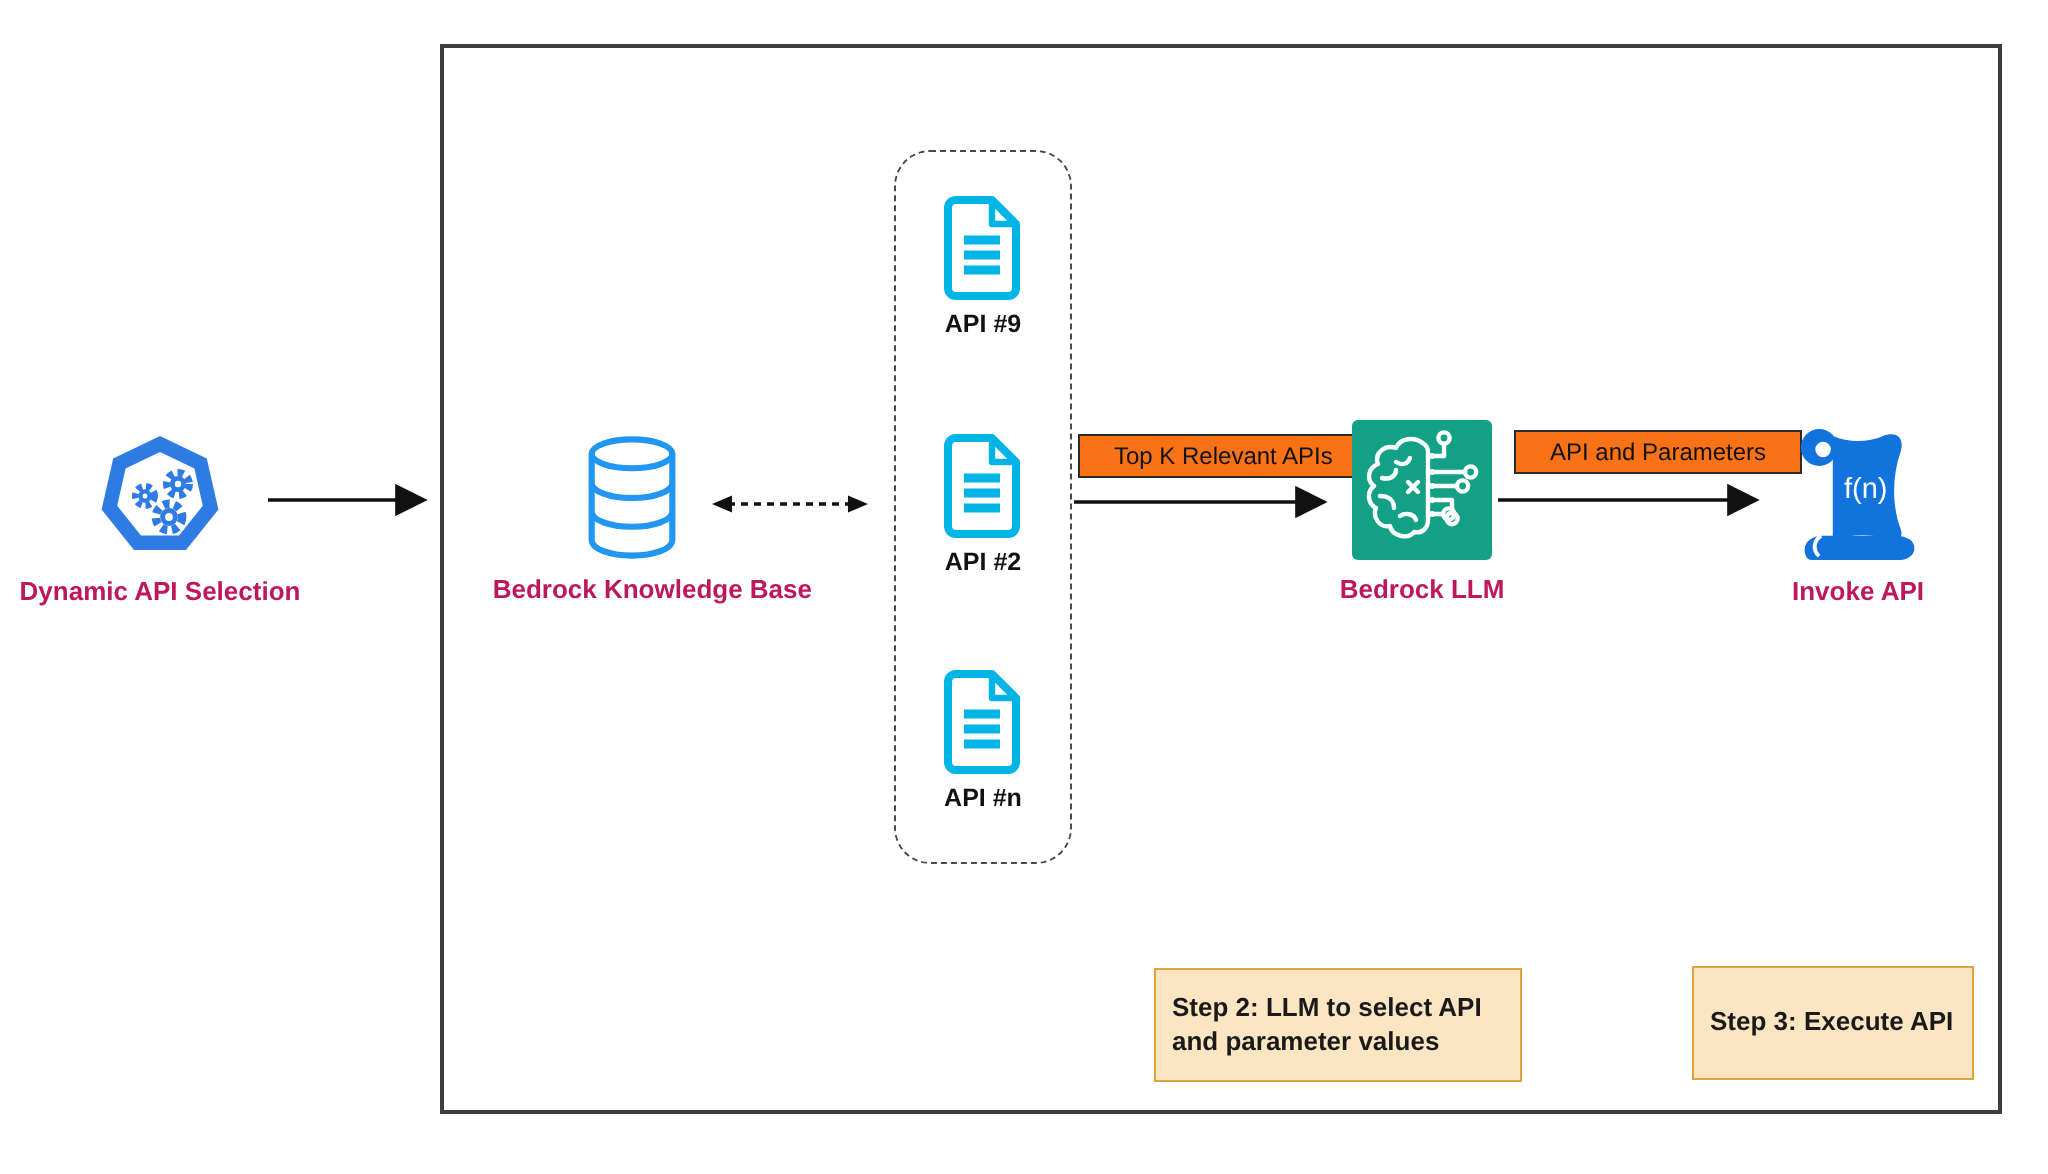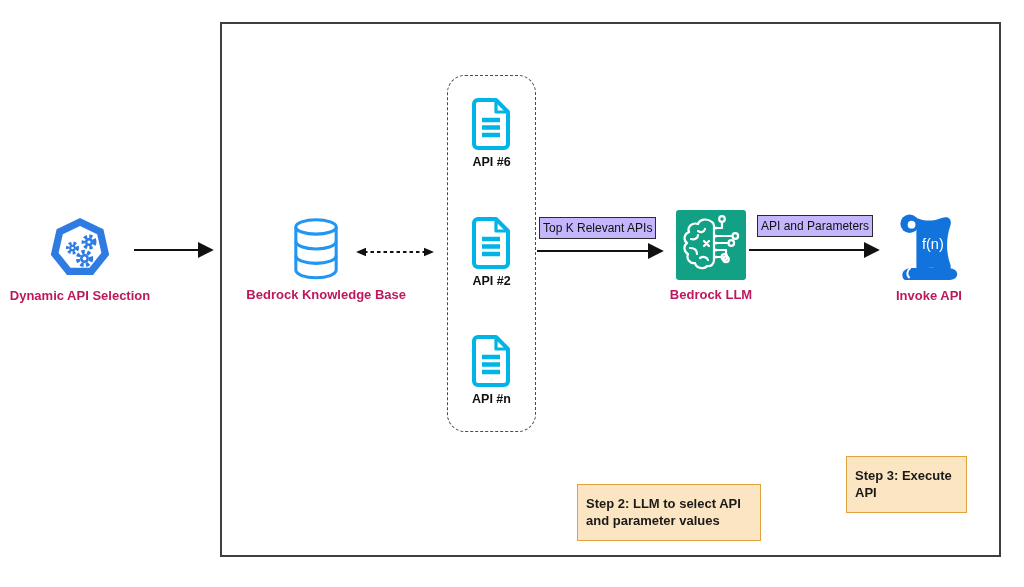--- a/index.html
+++ b/index.html
@@ -25,24 +25,24 @@
     color: #be185d;
     line-height: 1.15;
   }
   .doc-label {
     font-weight: bold;
     font-size: 12.5px;
     text-align: center;
     color: #111;
   }
   .edge-label {
-    background: #c4b5fd;
+    background: #f97316;
     border: 1.5px solid #2b2b2b;
     font-size: 12px;
-    padding: 3px 3px;
+    padding: 3px 17px;
     white-space: nowrap;
     color: #111;
   }
   .dashed-box {
     left: 447px; top: 75px; width: 89px; height: 357px;
     border: 1.5px dashed #4a4a4a;
     border-radius: 18px;
   }
   .step-box {
     background: #fbe5c2;
@@ -50,21 +50,21 @@
     font-weight: bold;
     font-size: 13px;
     line-height: 1.28;
     color: #1a1a1a;
     padding: 5px 8px;
     display: flex;
     align-items: center;
   }
   .step-1 { left: 257px; top: 481px; width: 190px; height: 62px; }
   .step-2 { left: 577px; top: 484px; width: 184px; height: 57px; }
-  .step-3 { left: 846px; top: 456px; width: 121px; height: 57px; }
+  .step-3 { left: 846px; top: 483px; width: 141px; height: 57px; }
   .connector-layer { left: 0; top: 0; pointer-events: none; }
   svg { display: block; }
 </style>
 </head>
 <body>
 
 <div class="canvas">
 
   <div class="abs outer-frame"></div>
 
@@ -112,21 +112,21 @@
 
   <div class="abs dashed-box"></div>
 
   <div class="abs" style="left:469px; top:97px;">
     <svg width="44" height="54" viewBox="0 0 44 54">
       <path d="M9,3 L27,3 L39,15 L39,47 C39,49.2 37.4,51 35,51 L9,51 C6.6,51 5,49.2 5,47 L5,7 C5,4.8 6.6,3 9,3 Z" fill="#ffffff" stroke="#00b4e6" stroke-width="4" stroke-linejoin="round"></path>
       <path d="M27,3 L27,15 L39,15" fill="none" stroke="#00b4e6" stroke-width="3.2" stroke-linejoin="round"></path>
       <path d="M13,23 H31 M13,30.5 H31 M13,38 H31" stroke="#00b4e6" stroke-width="4.6"></path>
     </svg>
   </div>
-  <div class="abs doc-label" style="left:447px; top:155px; width:89px;">API #6</div>
+  <div class="abs doc-label" style="left:447px; top:155px; width:89px;">API #9</div>
 
   <div class="abs" style="left:469px; top:216px;">
     <svg width="44" height="54" viewBox="0 0 44 54">
       <path d="M9,3 L27,3 L39,15 L39,47 C39,49.2 37.4,51 35,51 L9,51 C6.6,51 5,49.2 5,47 L5,7 C5,4.8 6.6,3 9,3 Z" fill="#ffffff" stroke="#00b4e6" stroke-width="4" stroke-linejoin="round"></path>
       <path d="M27,3 L27,15 L39,15" fill="none" stroke="#00b4e6" stroke-width="3.2" stroke-linejoin="round"></path>
       <path d="M13,23 H31 M13,30.5 H31 M13,38 H31" stroke="#00b4e6" stroke-width="4.6"></path>
     </svg>
   </div>
   <div class="abs doc-label" style="left:447px; top:274px; width:89px;">API #2</div>
 

